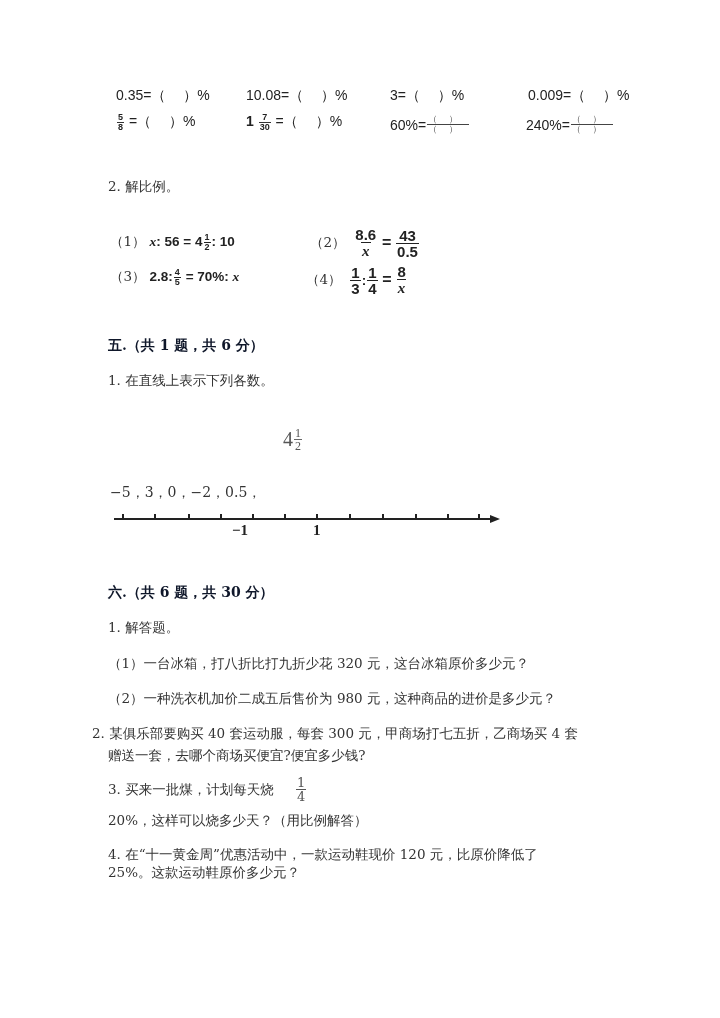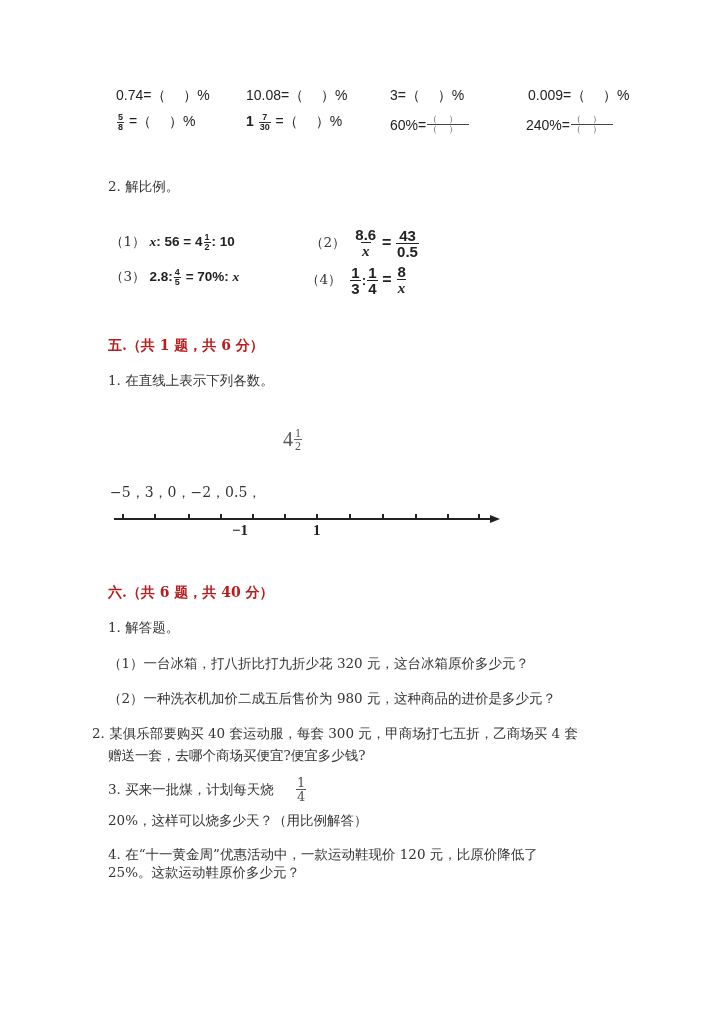--- a/index.html
+++ b/index.html
@@ -14,35 +14,35 @@
       display: inline-flex; flex-direction: column; align-items: center;
       vertical-align: middle; line-height: 1; margin: 0 1px;
     }
     .frac .num { padding: 0 1px; }
     .frac .den { padding: 0 1px; border-top: 1px solid #333; }
     .small-frac { font-size: 9px; font-weight: bold; font-family: "Liberation Sans", sans-serif; }
     .blank-frac { font-size: 9px; color: #555; }
     .blank-frac .num, .blank-frac .den { width: 40px; display: flex; justify-content: space-between; }
     .blank-frac .den { border-top: 1px solid #444; }
     .q-text { font-size: 13.5px; color: #333; }
-    .sec-title { font-size: 14px; font-weight: bold; color: #b91c1c; }
+    .sec-title { font-size: 14px; font-weight: bold; color: #0f172a; }
     .eq { font-family: "Liberation Sans", sans-serif; font-size: 13.5px; font-weight: bold; color: #222; }
     .eq .lbl { font-family: "DejaVu Serif", serif; font-weight: normal; color: #333; margin-right: 4px; }
     .eq i { font-family: "Liberation Serif", serif; font-style: italic; font-weight: bold; }
     .eq .frac { font-size: 15px; }
     .eq .frac .den { border-top: 1.5px solid #222; }
     .nl-label { font-family: "Liberation Serif", serif; font-size: 15px; color: #222; font-weight: bold; }
     .big-mixed { font-family: "Liberation Serif", serif; color: #555; font-size: 20px; }
     .big-mixed .frac { font-size: 12px; }
     .big-mixed .frac .den { border-top: 1px solid #666; }
   </style>
 </head>
 <body>
 
-<div class="abs conv" style="left:116px; top:87px;">0.74=（　 ）%</div>
+<div class="abs conv" style="left:116px; top:87px;">0.35=（　 ）%</div>
 <div class="abs conv" style="left:246px; top:87px;">10.08=（　 ）%</div>
 <div class="abs conv" style="left:390px; top:87px;">3=（　 ）%</div>
 <div class="abs conv" style="left:528px; top:87px;">0.009=（　 ）%</div>
 
 <div class="abs conv" style="left:116px; top:113px;">
   <span class="frac small-frac">
     <span class="num">5</span>
     <span class="den">8</span>
   </span>
   <span>=（　 ）%</span>
@@ -137,21 +137,21 @@
     <line x1="240" y1="9" x2="240" y2="14"></line>
     <line x1="273" y1="9" x2="273" y2="14"></line>
     <line x1="306" y1="9" x2="306" y2="14"></line>
     <line x1="338" y1="9" x2="338" y2="14"></line>
     <line x1="369" y1="9" x2="369" y2="14"></line>
   </g>
 </svg>
 <div class="abs nl-label" style="left:232px; top:522px;">−1</div>
 <div class="abs nl-label" style="left:313px; top:522px;">1</div>
 
-<div class="abs sec-title" style="left:108px; top:584px;">六.（共 6 题，共 40 分）</div>
+<div class="abs sec-title" style="left:108px; top:584px;">六.（共 6 题，共 30 分）</div>
 <div class="abs q-text" style="left:108px; top:619px;">1. 解答题。</div>
 <div class="abs q-text" style="left:108px; top:655px;">（1）一台冰箱，打八折比打九折少花 320 元，这台冰箱原价多少元？</div>
 <div class="abs q-text" style="left:108px; top:690px;">（2）一种洗衣机加价二成五后售价为 980 元，这种商品的进价是多少元？</div>
 
 <div class="abs q-text" style="left:92px; top:725px;">2. 某俱乐部要购买 40 套运动服，每套 300 元，甲商场打七五折，乙商场买 4 套</div>
 <div class="abs q-text" style="left:108px; top:747px;">赠送一套，去哪个商场买便宜?便宜多少钱?</div>
 
 <div class="abs q-text" style="left:108px; top:776px;">
   <span style="vertical-align:middle;">3. 买来一批煤，计划每天烧</span>
   <span class="frac" style="margin:0 18px; font-size:13px; color:#555;">

